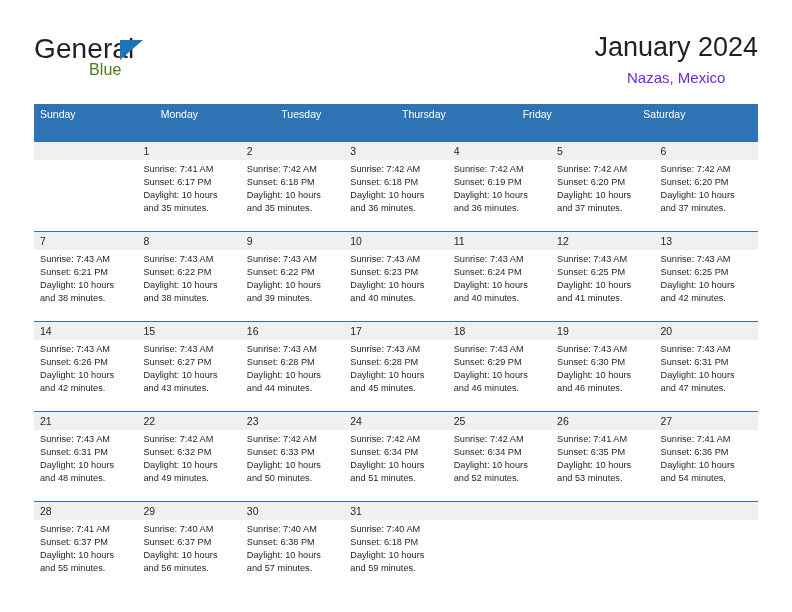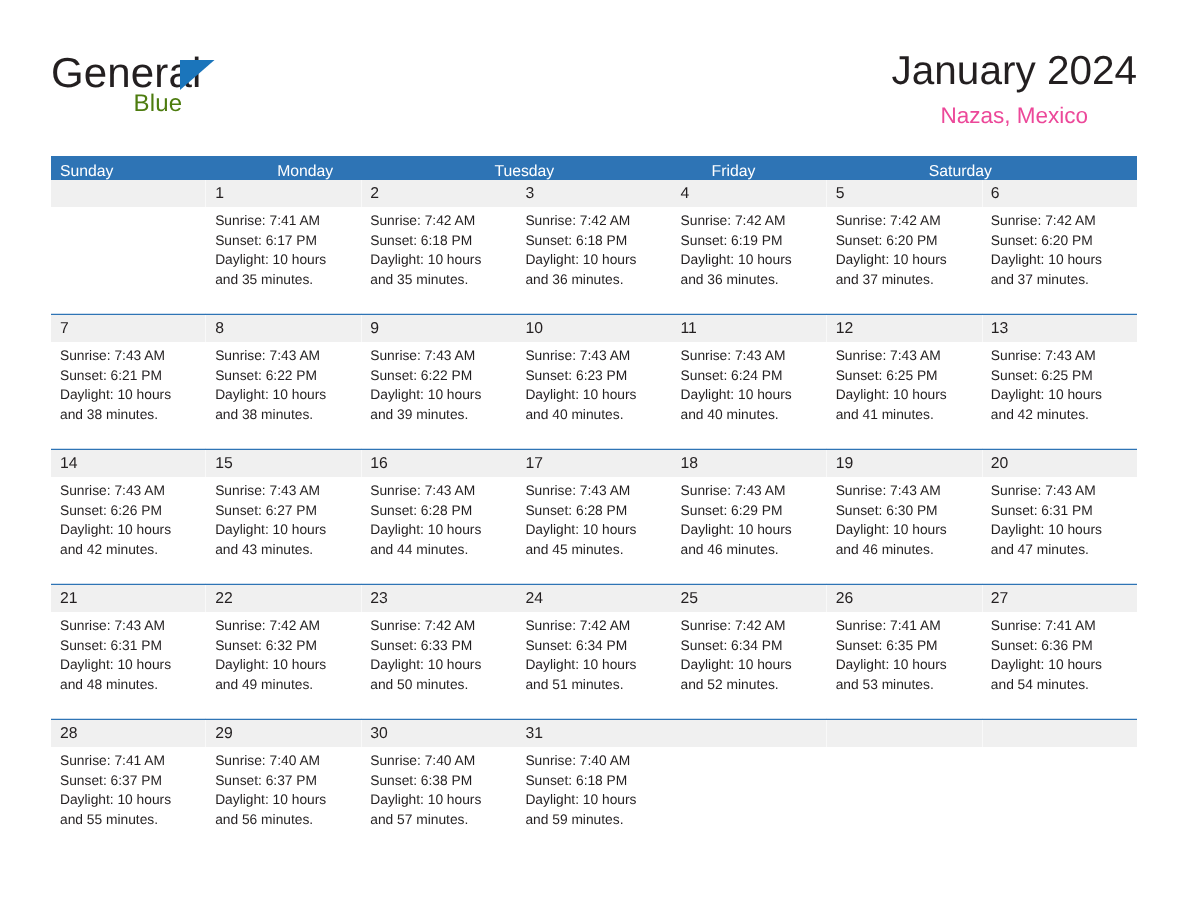--- a/index.html
+++ b/index.html
@@ -67,37 +67,37 @@
   .cal-title {
     font-size: 27px;
     color: #231f20;
     line-height: 34px;
     white-space: nowrap;
     font-weight: normal;
     margin: 0;
   }
   .cal-subtitle {
     font-size: 15px;
-    color: #ec4899;
+    color: #6d28d9;
     line-height: 20px;
     margin-top: 4px;
     white-space: nowrap;
   }
 
   
   .calendar {
     position: absolute;
     left: 34px;
     top: 104px;
     width: 724px;
   }
   .weekday-row {
     display: flex;
     width: 724px;
-    height: 16px;
+    height: 38px;
     background: #2e74b5;
   }
   .weekday {
     flex: 1 1 0;
     color: #ffffff;
     font-size: 10.5px;
     line-height: 21px;
     padding-left: 6px;
     white-space: nowrap;
     overflow: hidden;
@@ -158,20 +158,21 @@
       <div class="cal-subtitle">Nazas, Mexico</div>
     </div>
 
   </div>
 
   <div class="calendar">
     <div class="weekday-row" id="weekday-row">
         <div class="weekday">Sunday</div>
         <div class="weekday">Monday</div>
         <div class="weekday">Tuesday</div>
+        <div class="weekday">Thursday</div>
         <div class="weekday">Friday</div>
         <div class="weekday">Saturday</div>
       </div>
     <div id="weeks-container">
         <div class="week">
           <div class="daycell">
             <div class="daynum-strip">
               <span class="daynum"></span>
             </div>
             <div class="daybody"></div>

